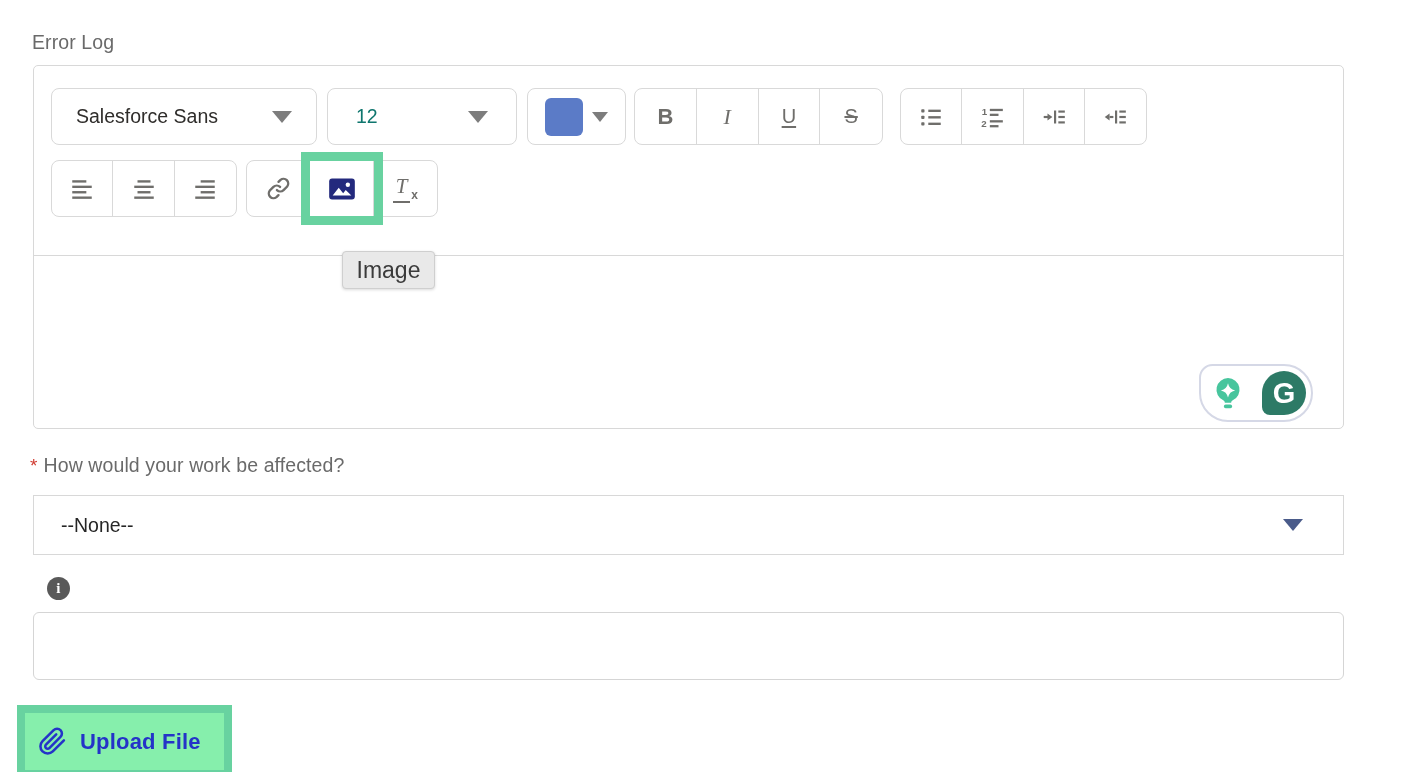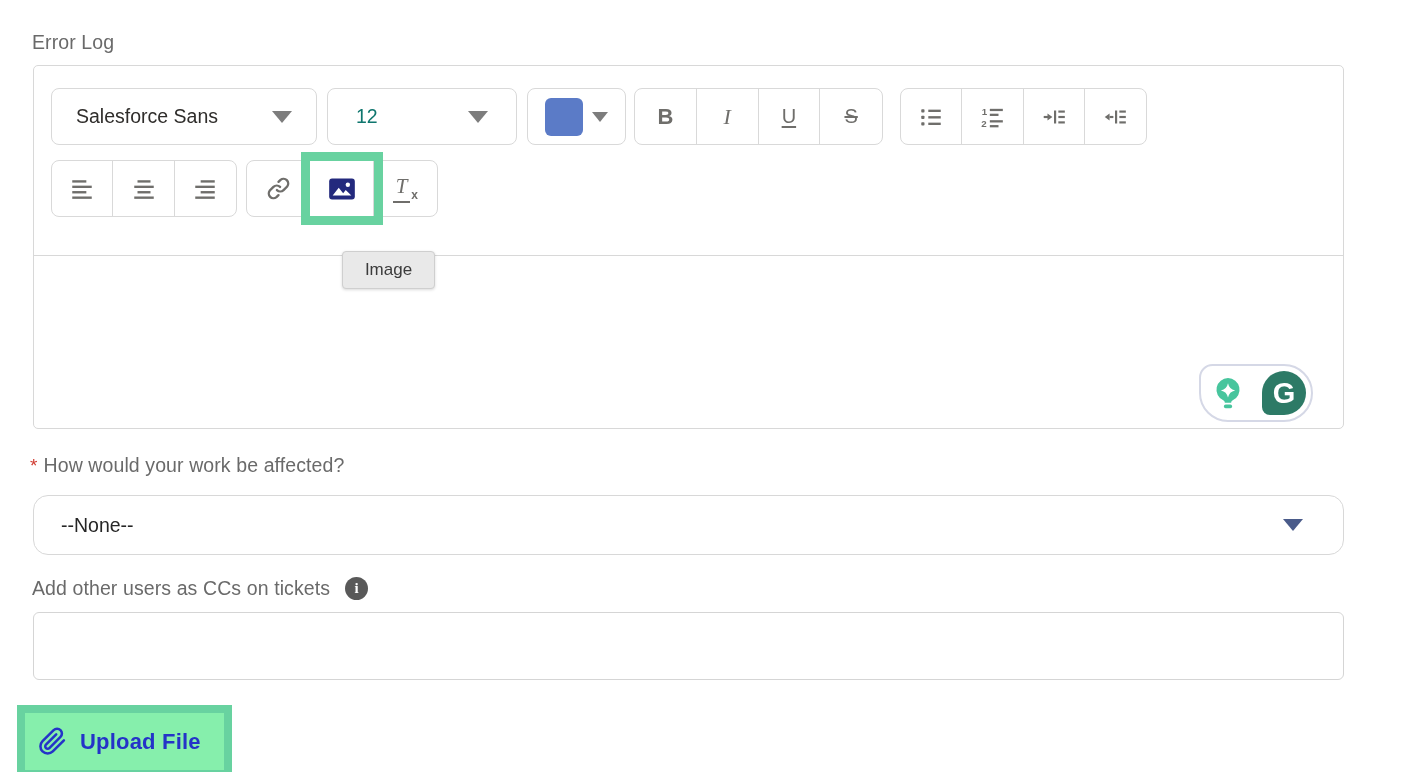--- a/index.html
+++ b/index.html
@@ -44,34 +44,34 @@
   .glyph-u { font-size:20px; font-weight:500; text-decoration:underline; text-underline-offset:3px; }
   .glyph-s { font-size:20px; font-weight:500; text-decoration:line-through; }
   .tx-wrap { display:flex; align-items:center; }
   .tx-t { font-family:"Liberation Serif",serif; font-style:italic; font-size:21px; border-bottom:2px solid #6f6e6b; padding:0 3px 2px 3px; }
   .tx-x { font-size:12px; font-weight:bold; margin-left:1px; margin-top:12px; }
 
   .cell-image { position:relative; z-index:6; outline:9px solid #68d2a0; background:#fff; cursor:pointer; }
 
   #image-tooltip { left:308px; top:165px; width:93px; height:38px; background:#e9e9e9; border:1px solid #cfcfcf;
     border-radius:4px; box-shadow:0 1px 3px rgba(0,0,0,.15); display:flex; align-items:center; justify-content:center;
-    font-size:17px; color:#3b3b3b; z-index:8; }
+    font-size:23px; color:#3b3b3b; z-index:8; }
 
   #editor-body { left:0; top:169px; width:100%; height:194px; border-top:1px solid #d8d8d8; }
 
   
   #grammarly { right:30px; bottom:27px; width:114px; height:58px; background:#fff; border:2px solid #d5d8e6;
     border-radius:14px 30px 30px 30px; display:flex; align-items:center; }
   #bulb-icon { margin-left:8px; }
   #g-badge { position:absolute; right:5px; top:5px; width:44px; height:44px; background:#2d7a66;
     border-radius:50% 50% 50% 8px; color:#fff; display:flex; align-items:center; justify-content:center;
     font-size:29px; font-weight:600; }
 
   
-  #affected-select { left:33px; top:475px; width:1311px; height:60px; border:1px solid #d8d8d8; border-radius:15px;
+  #affected-select { left:33px; top:475px; width:1311px; height:60px; border:1px solid #d8d8d8; border-radius:0;
     display:flex; align-items:center; padding-left:27px; font-size:19.5px; color:#262626; cursor:pointer; }
   #affected-select .pick-tri { position:absolute; right:40px; width:0; height:0;
     border-left:10px solid transparent; border-right:10px solid transparent; border-top:12px solid #4a5b8a; }
 
   
   #cc-input { left:33px; top:592px; width:1311px; height:68px; border:1px solid #d5d5d5; border-radius:6px;
     font-size:19px; padding:0 20px; color:#262626; outline:none; font-family:"Liberation Sans",sans-serif; }
 
   
   #upload-box { left:17px; top:685px; border:8px solid #68d2a0; background:#86efac; width:215px; height:73px;
@@ -221,21 +221,20 @@
 <div class="abs field-label" id="affected-label">
   <span class="req">*</span>
   <span>How would your work be affected?</span>
 </div>
 <div class="abs" id="affected-select">
   <span>--None--</span>
   <span class="pick-tri"></span>
 </div>
 
 <div class="abs field-label" id="cc-label">
-  <span>Add other users as CCs on tickets</span>
   <span class="info-icon">i</span>
 </div>
 <input class="abs" id="cc-input" type="text" value="" style="">
 
 <div class="abs" id="upload-box">
   <svg width="29" height="29" viewBox="0 0 24 24">
     <path d="M21.44 11.05l-9.19 9.19a6 6 0 0 1-8.49-8.49l9.19-9.19a4 4 0 1 1 5.66 5.66L9.41 17.41a2 2 0 0 1-2.83-2.83l8.49-8.48" fill="none" stroke="#2433c8" stroke-width="2.1" stroke-linecap="round" stroke-linejoin="round"></path>
   </svg>
   <span id="upload-label">Upload File</span>
 </div>

